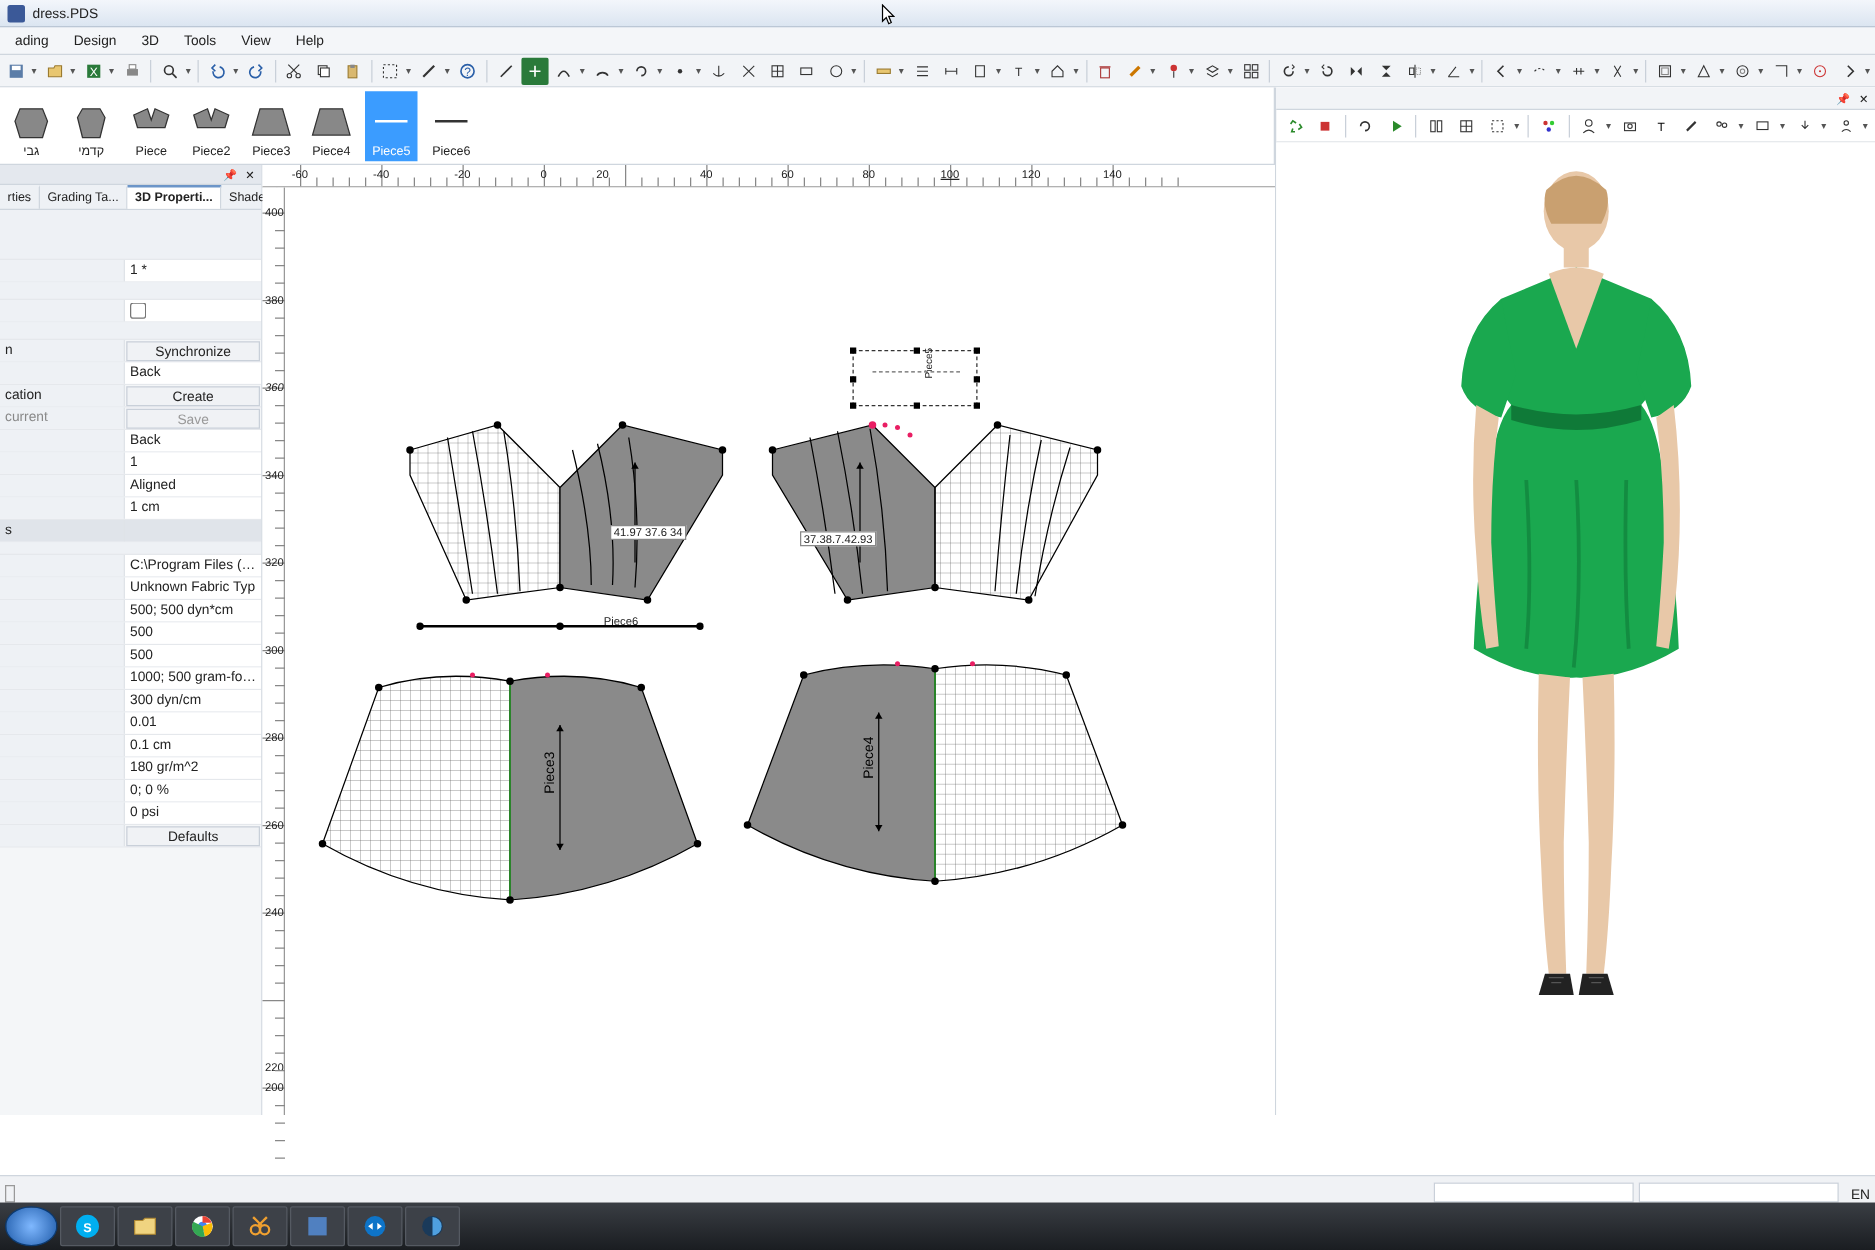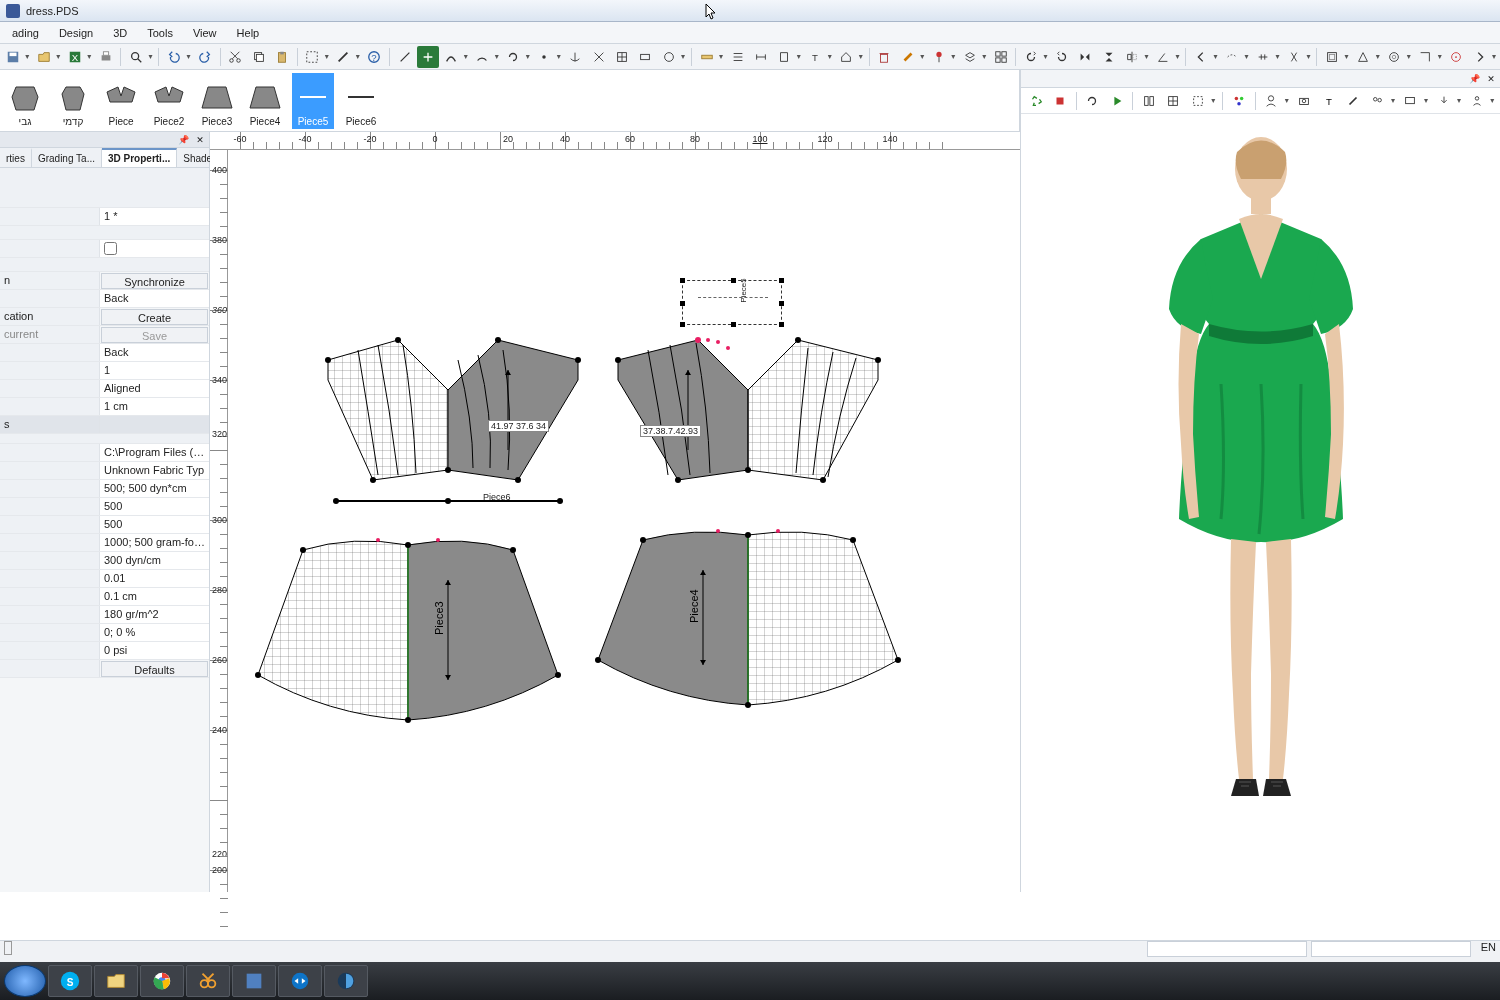--- a/index.html
+++ b/index.html
@@ -40,21 +40,21 @@
 .ruler-v .tick{position:absolute;left:0;height:1px;width:18px;background:#888}
 .ruler-v .lbl{position:absolute;left:2px;font-size:9px;transform:translateY(-50%) rotate(0deg)}
 .canvas-body{flex:1;display:flex}
 .canvas{flex:1;background:#fff;position:relative;overflow:hidden}
 .pattern{position:absolute}
 .plabel{position:absolute;background:#fff;border:1px solid #888;padding:0 2px;font-size:9px;white-space:nowrap}
 .three-d{width:480px;border-left:1px solid #cfd6de;background:#fff;display:flex;flex-direction:column;position:relative}
 .dock-hdr{height:18px;display:flex;align-items:center;background:#e9edf2;border-bottom:1px solid #cfd6de;padding:0 4px;font-size:10px}
 .dock-tb{height:26px;display:flex;align-items:center;gap:3px;padding:2px 4px;border-bottom:1px solid #dfe3e8}
 .model{flex:1;display:flex;align-items:flex-start;justify-content:center;padding-top:10px;background:#fff}
-.statusbar{position:absolute;bottom:38px;left:0;right:0;height:22px;background:#f0f2f5;border-top:1px solid #cfd6de;display:flex;align-items:flex-start;padding:0 4px}
+.statusbar{position:absolute;bottom:38px;left:0;right:0;height:22px;background:#f0f2f5;border-top:1px solid #cfd6de;display:flex;align-items:flex-end;padding:0 4px}
 .statusbar .sp{flex:1}
 .statusbar .box{width:160px;height:16px;border:1px solid #c9d0d9;background:#fff;margin-left:4px}
 .taskbar{position:absolute;bottom:0;left:0;right:0;height:38px;background:linear-gradient(#3a3e44,#1a1d21);display:flex;align-items:center;padding:0 4px;gap:2px}
 .start{width:42px;height:32px;background:radial-gradient(circle at 50% 50%,#7fb8ff,#1e5aa8);border-radius:50%;border:1px solid #0c3a70}
 .tbitem{width:44px;height:32px;background:#3d4148;border:1px solid #555a62;border-radius:2px;display:flex;align-items:center;justify-content:center}
 .tbitem svg{width:22px;height:22px}
 .tray{margin-left:auto;display:flex;align-items:center;gap:6px;padding:0 8px;color:#fff}
 .pin-ctrl{width:14px;height:12px;font-size:9px;display:flex;align-items:center;justify-content:center;cursor:pointer}
 .sel-box{position:absolute;border:1px dashed #333}
 .handle{position:absolute;width:5px;height:5px;background:#000}
@@ -614,21 +614,21 @@
         <div class="tick" style="left: 186px; height: 8px; top: 10px;"></div>
         <div class="tick" style="left: 199px; height: 8px; top: 10px;"></div>
         <div class="tick" style="left: 212px; height: 8px; top: 10px;"></div>
         <div class="tick" style="left: 225px;"></div>
         <div class="lbl" style="left: 225px;">0</div>
         <div class="tick" style="left: 238px; height: 8px; top: 10px;"></div>
         <div class="tick" style="left: 251px; height: 8px; top: 10px;"></div>
         <div class="tick" style="left: 264px; height: 8px; top: 10px;"></div>
         <div class="tick" style="left: 277px; height: 8px; top: 10px;"></div>
         <div class="tick" style="left: 290px;"></div>
-        <div class="lbl" style="left: 298px;">20</div>
+        <div class="lbl" style="left: 272px;">20</div>
         <div class="tick" style="left: 303px; height: 8px; top: 10px;"></div>
         <div class="tick" style="left: 316px; height: 8px; top: 10px;"></div>
         <div class="tick" style="left: 329px; height: 8px; top: 10px;"></div>
         <div class="tick" style="left: 342px; height: 8px; top: 10px;"></div>
         <div class="tick" style="left: 355px;"></div>
         <div class="lbl" style="left: 355px;">40</div>
         <div class="tick" style="left: 368px; height: 8px; top: 10px;"></div>
         <div class="tick" style="left: 381px; height: 8px; top: 10px;"></div>
         <div class="tick" style="left: 394px; height: 8px; top: 10px;"></div>
         <div class="tick" style="left: 407px; height: 8px; top: 10px;"></div>
@@ -683,21 +683,21 @@
           <div class="tick" style="top: 188px; width: 8px; left: 10px;"></div>
           <div class="tick" style="top: 202px; width: 8px; left: 10px;"></div>
           <div class="tick" style="top: 216px; width: 8px; left: 10px;"></div>
           <div class="tick" style="top: 230px;"></div>
           <div class="lbl" style="top: 230px;">340</div>
           <div class="tick" style="top: 244px; width: 8px; left: 10px;"></div>
           <div class="tick" style="top: 258px; width: 8px; left: 10px;"></div>
           <div class="tick" style="top: 272px; width: 8px; left: 10px;"></div>
           <div class="tick" style="top: 286px; width: 8px; left: 10px;"></div>
           <div class="tick" style="top: 300px;"></div>
-          <div class="lbl" style="top: 284px;">320</div>
+          <div class="lbl" style="top: 300px;">320</div>
           <div class="tick" style="top: 314px; width: 8px; left: 10px;"></div>
           <div class="tick" style="top: 328px; width: 8px; left: 10px;"></div>
           <div class="tick" style="top: 342px; width: 8px; left: 10px;"></div>
           <div class="tick" style="top: 356px; width: 8px; left: 10px;"></div>
           <div class="tick" style="top: 370px;"></div>
           <div class="lbl" style="top: 370px;">300</div>
           <div class="tick" style="top: 384px; width: 8px; left: 10px;"></div>
           <div class="tick" style="top: 398px; width: 8px; left: 10px;"></div>
           <div class="tick" style="top: 412px; width: 8px; left: 10px;"></div>
           <div class="tick" style="top: 426px; width: 8px; left: 10px;"></div>

